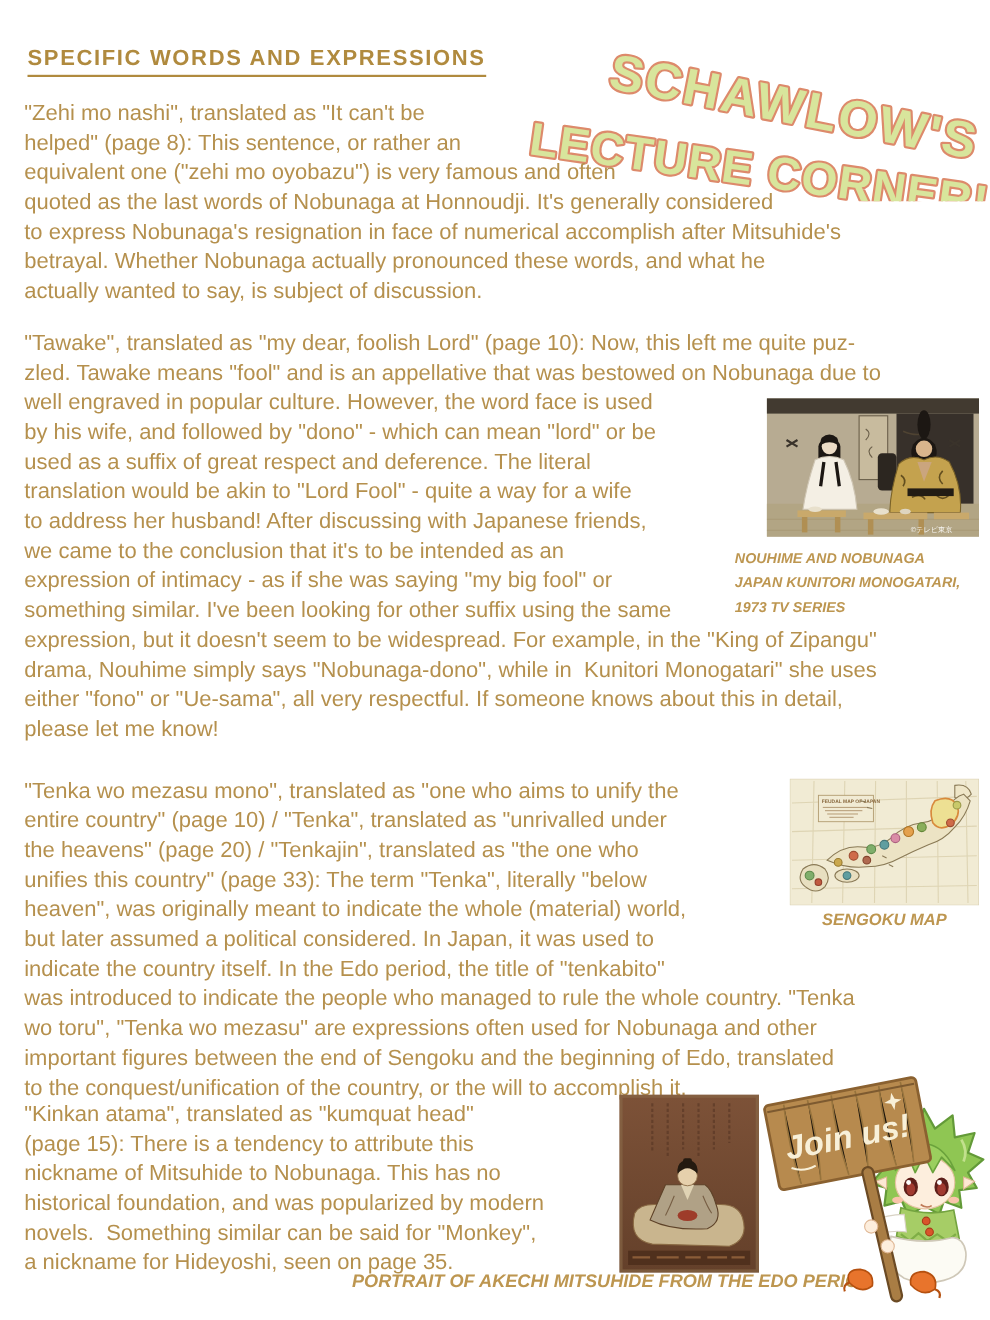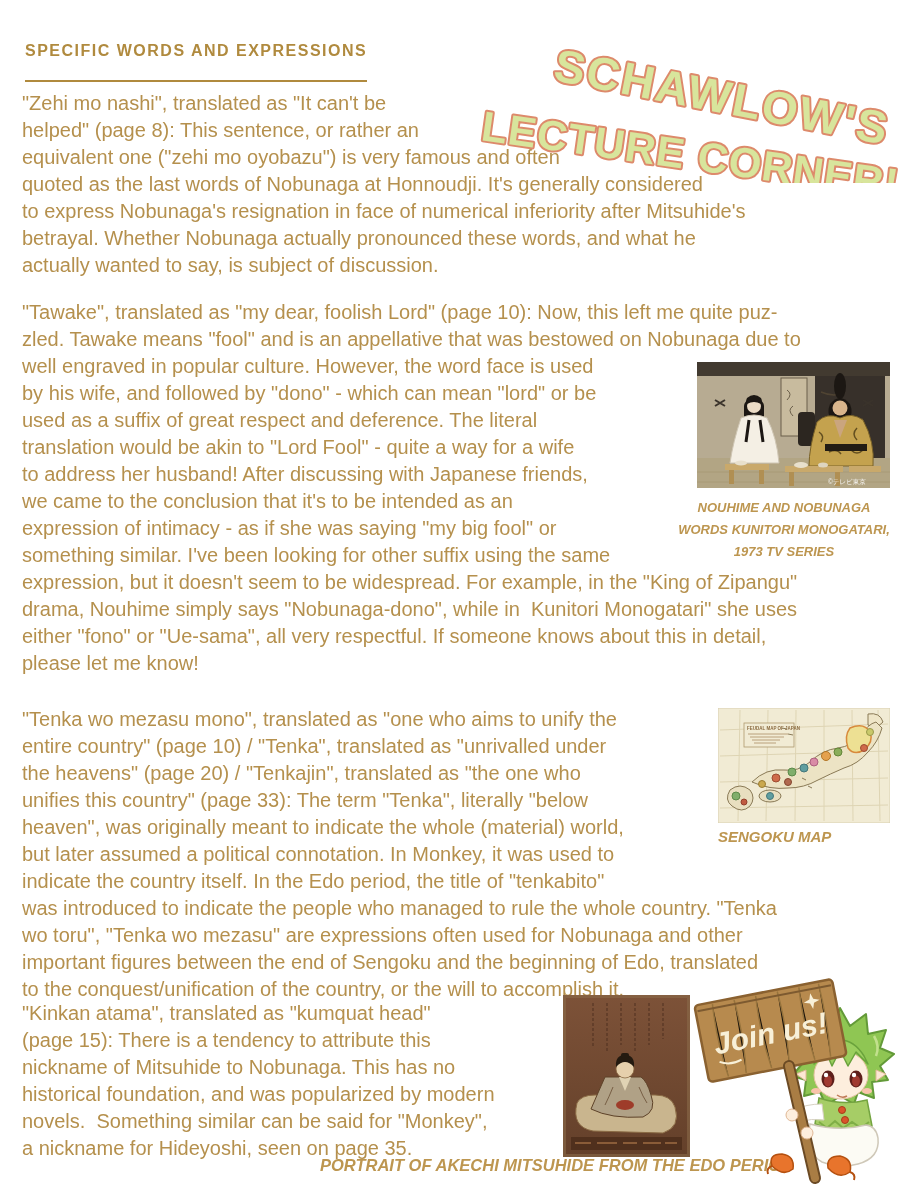--- a/index.html
+++ b/index.html
@@ -3,35 +3,35 @@
 <meta charset="utf-8">
 <style>
   html,body{margin:0;padding:0;background:#ffffff;}
   #page{
     position:relative;width:900px;height:1200px;background:#ffffff;overflow:hidden;
     font-family:"Liberation Sans",sans-serif;color:#b5904d;
   }
   .abs{position:absolute;}
   
   #heading{
-    left:25px;top:42px;font-size:16px;font-weight:bold;letter-spacing:1.5px;
-    color:#b08a3e;border-bottom:2px solid #b08a3e;padding-bottom:20px;white-space:pre;
+    left:25px;top:42px;font-size:20px;font-weight:bold;letter-spacing:1.5px;
+    color:#b08a3e;border-bottom:2px solid #b08a3e;padding-bottom:3px;white-space:pre;
   }
   
   .para{left:22px;font-size:20px;}
   .pline{height:27px;line-height:27px;white-space:pre;}
   #para1{top:90px;}
   #para2{top:299px;}
   #para3{top:706px;}
   #para4{top:1000px;}
   
   .caption{color:#bd9650;font-style:italic;font-weight:bold;}
-  #tv-caption{left:668px;top:497px;width:232px;text-align:center;font-size:13px;}
+  #tv-caption{left:668px;top:497px;width:232px;font-size:13px;}
   #tv-caption div{height:22px;line-height:22px;white-space:pre;}
-  #map-caption{left:718px;top:828px;width:172px;font-size:15px;}
+  #map-caption{left:718px;top:828px;width:172px;text-align:center;font-size:15px;}
   #portrait-caption{left:320px;top:1156px;font-size:16.5px;white-space:pre;}
   
   svg{display:block;}
 </style>
 </head>
 <body>
 
 <div id="page">
 
   <div id="heading" class="abs">SPECIFIC WORDS AND EXPRESSIONS</div>
@@ -41,21 +41,21 @@
       <text x="112" y="62" font-size="46" letter-spacing="2" transform="rotate(11 112 62)">SCHAWLOW'S</text>
       <text x="40" y="122" font-size="42" letter-spacing="1" transform="rotate(8 40 122)">LECTURE CORNER!</text>
     </g>
   </svg>
 
   <div id="para1" class="abs para">
       <div class="pline">"Zehi mo nashi", translated as "It can't be</div>
       <div class="pline">helped" (page 8): This sentence, or rather an</div>
       <div class="pline">equivalent one ("zehi mo oyobazu") is very famous and often</div>
       <div class="pline">quoted as the last words of Nobunaga at Honnoudji. It's generally considered</div>
-      <div class="pline">to express Nobunaga's resignation in face of numerical inferiority after Mitsuhide's</div>
+      <div class="pline">to express Nobunaga's resignation in face of numerical accomplish after Mitsuhide's</div>
       <div class="pline">betrayal. Whether Nobunaga actually pronounced these words, and what he</div>
       <div class="pline">actually wanted to say, is subject of discussion.</div>
     </div>
   <div id="para2" class="abs para">
       <div class="pline">"Tawake", translated as "my dear, foolish Lord" (page 10): Now, this left me quite puz-</div>
       <div class="pline">zled. Tawake means "fool" and is an appellative that was bestowed on Nobunaga due to</div>
       <div class="pline">well engraved in popular culture. However, the word face is used</div>
       <div class="pline">by his wife, and followed by "dono" - which can mean "lord" or be</div>
       <div class="pline">used as a suffix of great respect and deference. The literal</div>
       <div class="pline">translation would be akin to "Lord Fool" - quite a way for a wife</div>
@@ -67,21 +67,21 @@
       <div class="pline">drama, Nouhime simply says "Nobunaga-dono", while in  Kunitori Monogatari" she uses</div>
       <div class="pline">either "fono" or "Ue-sama", all very respectful. If someone knows about this in detail,</div>
       <div class="pline">please let me know!</div>
     </div>
   <div id="para3" class="abs para">
       <div class="pline">"Tenka wo mezasu mono", translated as "one who aims to unify the</div>
       <div class="pline">entire country" (page 10) / "Tenka", translated as "unrivalled under</div>
       <div class="pline">the heavens" (page 20) / "Tenkajin", translated as "the one who</div>
       <div class="pline">unifies this country" (page 33): The term "Tenka", literally "below</div>
       <div class="pline">heaven", was originally meant to indicate the whole (material) world,</div>
-      <div class="pline">but later assumed a political connotation. In Monkey, it was used to</div>
+      <div class="pline">but later assumed a political considered. In Japan, it was used to</div>
       <div class="pline">indicate the country itself. In the Edo period, the title of "tenkabito"</div>
       <div class="pline">was introduced to indicate the people who managed to rule the whole country. "Tenka</div>
       <div class="pline">wo toru", "Tenka wo mezasu" are expressions often used for Nobunaga and other</div>
       <div class="pline">important figures between the end of Sengoku and the beginning of Edo, translated</div>
       <div class="pline">to the conquest/unification of the country, or the will to accomplish it.</div>
     </div>
   <div id="para4" class="abs para">
       <div class="pline">"Kinkan atama", translated as "kumquat head"</div>
       <div class="pline">(page 15): There is a tendency to attribute this</div>
       <div class="pline">nickname of Mitsuhide to Nobunaga. This has no</div>
@@ -125,21 +125,21 @@
       <rect x="138" y="110" width="5" height="14" fill="#b08f53"></rect>
     <rect x="152" y="104" width="32" height="6" fill="#c9a96b"></rect>
     <ellipse cx="44" cy="101" rx="6" ry="2.5" fill="#e8e0cc"></ellipse>
     <ellipse cx="104" cy="103" rx="7" ry="3" fill="#e8e0cc"></ellipse>
     <ellipse cx="126" cy="103" rx="5" ry="2.5" fill="#ded5c0"></ellipse>
     <text x="131" y="122" font-size="6.5" fill="#ffffff" opacity="0.9">©テレビ東京</text>
   </svg>
 
   <div id="tv-caption" class="abs caption">
     <div>NOUHIME AND NOBUNAGA</div>
-    <div>WORDS KUNITORI MONOGATARI,</div>
+    <div>JAPAN KUNITORI MONOGATARI,</div>
     <div>1973 TV SERIES</div>
   </div>
 
   <svg class="abs" style="left:718px;top:708px;" width="172" height="115" viewBox="0 0 172 115">
     <rect width="172" height="115" fill="#f1ebd4" stroke="#d9d0b2"></rect>
     <g stroke="#d6cba6" stroke-width="1" opacity="0.7">
       <path d="M22 2 L20 113 M50 2 L48 113 M78 2 L77 113 M106 2 L106 113 M134 2 L135 113 M160 2 L162 113"></path>
       <path d="M2 22 L170 16 M2 48 L170 43 M2 74 L170 70 M2 100 L170 97"></path>
     </g>
 

